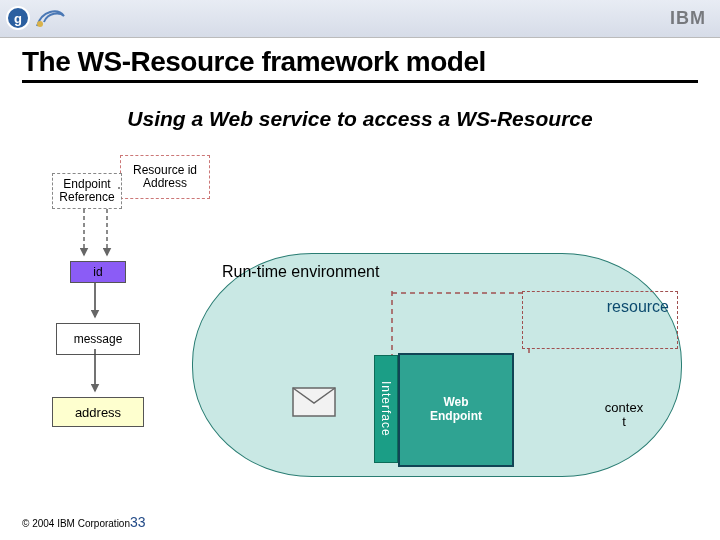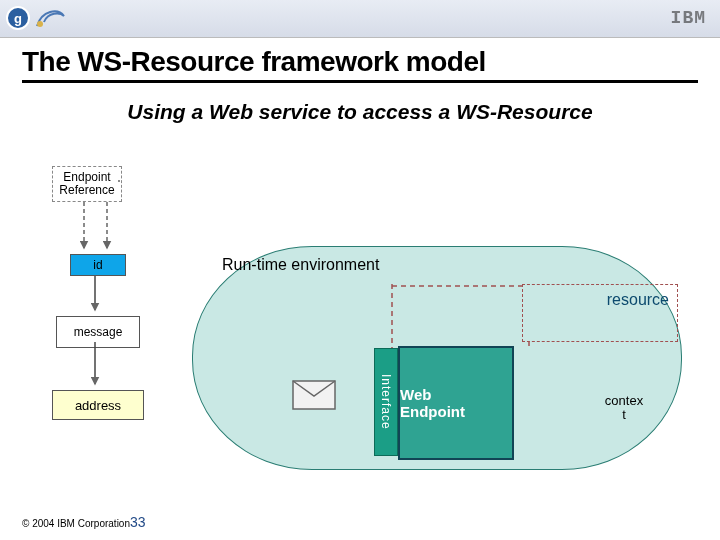--- a/index.html
+++ b/index.html
@@ -1,37 +1,37 @@
 <!DOCTYPE html>
 <html><head>
 <meta charset="utf-8">
 <style>
   * { box-sizing: border-box; margin: 0; padding: 0; }
   body { width: 720px; height: 540px; font-family: Arial, Helvetica, sans-serif; background: #fff; color: #000; overflow: hidden; position: relative; }
   .topbar { height: 38px; background: linear-gradient(#e8ecf4, #d6dce8); border-bottom: 1px solid #bbb; position: relative; }
   .logo-left { position: absolute; top: 4px; left: 6px; display: flex; align-items: center; gap: 4px; }
   .logo-left .g { width: 24px; height: 24px; background: #2b5fa0; border: 2px solid #fff; border-radius: 50%; color: #fff; font-weight: bold; font-size: 13px; display: flex; align-items: center; justify-content: center; }
   .logo-left .swirl svg { display: block; }
-  .logo-right { position: absolute; top: 8px; right: 14px; font-family: Liberation Mono, monospace; font-weight: bold; font-size: 18px; letter-spacing: 1px; color: #222; opacity: 0.55; }
+  .logo-right { position: absolute; top: 8px; right: 14px; font-family: Liberation Sans, sans-serif; font-weight: bold; font-size: 18px; letter-spacing: 1px; color: #222; opacity: 0.55; }
   .content { padding: 8px 22px 0 22px; }
-  h1 { font-size: 28px; font-weight: 900; border-bottom: 3px solid #000; padding-bottom: 2px; margin-bottom: 17px; letter-spacing: -0.5px; }
+  h1 { font-size: 28px; font-weight: 900; border-bottom: 3px solid #000; padding-bottom: 2px; margin-bottom: 24px; letter-spacing: -0.5px; }
   h2 { font-size: 21px; font-weight: 700; font-style: italic; margin-bottom: 22px; text-align: center; }
   .stage { position: relative; width: 670px; height: 370px; }
   .box { position: absolute; border: 1px solid #555; text-align: center; font-size: 12px; display: flex; align-items: center; justify-content: center; }
   .epref-box { left: 30px; top: 20px; width: 70px; height: 36px; background: #fff; border: 1px dashed #888; }
   .dashbox { left: 98px; top: 2px; width: 90px; height: 44px; border: 1px dashed #c77; background: transparent; flex-direction: column; line-height: 1.1; }
-  .id-box { left: 48px; top: 108px; width: 56px; height: 22px; background: #0ea5e9; }
+  .id-box { left: 48px; top: 108px; width: 56px; height: 22px; background: #8b5cf6; }
   .msg-box { left: 34px; top: 170px; width: 84px; height: 32px; background: #fff; }
   .addr-box { left: 30px; top: 244px; width: 92px; height: 30px; background: #feffcf; font-size: 13px; }
   .runtime { position: absolute; left: 170px; top: 100px; width: 490px; height: 224px; background: #c9e8e4; border: 1px solid #2a7d73; border-radius: 120px/110px; }
   .runtime-label { position: absolute; left: 200px; top: 110px; font-size: 16px; }
   .envelope { position: absolute; left: 270px; top: 234px; }
   .iface { position: absolute; left: 352px; top: 202px; width: 24px; height: 108px; background: #1b9e86; border: 1px solid #0c6b58; color: #fff; font-size: 12px; display: flex; align-items: center; justify-content: center; }
   .iface span { writing-mode: vertical-rl; transform: rotate(0deg); letter-spacing: 1px; }
-  .wsbox { position: absolute; left: 376px; top: 200px; width: 116px; height: 114px; background: #2fa392; border: 2px solid #145; color: #fff; font-size: 15px; font-weight: bold; display: flex; flex-direction: column; align-items: flex-start; justify-content: center; line-height: 1.15; }
+  .wsbox { position: absolute; left: 376px; top: 200px; width: 116px; height: 114px; background: #2fa392; border: 2px solid #145; color: #fff; font-size: 12px; font-weight: bold; display: flex; flex-direction: column; align-items: center; justify-content: center; line-height: 1.15; }
   .resource-frame { position: absolute; left: 500px; top: 138px; width: 156px; height: 58px; border: 1.5px dashed #a05050; }
   .resource-label { position: absolute; right: 8px; top: 6px; font-size: 16px; color: #0c4a6e; }
   .context { position: absolute; left: 572px; top: 248px; font-size: 13px; text-align: center; line-height: 1.05; width: 60px; }
   .footer { position: absolute; bottom: 10px; left: 0; width: 720px; padding: 0 22px; font-size: 10px; display: flex; justify-content: flex-start; align-items: flex-end; }
   .footer .copy { line-height: 1.25; }
   .footer .pagenum { font-size: 14px; color: #224a87; }
   svg.arrow { position: absolute; overflow: visible; }
 </style>
 </head>
 <body>
@@ -48,20 +48,24 @@
   </div>
   <div class="logo-right">IBM</div>
 </div>
 
 <div class="content">
   <h1>The WS-Resource framework model</h1>
   <h2>Using a Web service to access a WS-Resource</h2>
 
   <div class="stage">
 
+    <div class="box dashbox">
+      <div>Resource id</div>
+      <div>Address</div>
+    </div>
 
     <div class="box epref-box" style="line-height:1.1;">Endpoint Reference</div>
 
     <svg class="arrow" style="left:55px; top:56px;" width="14" height="52">
       <defs>
           <marker id="ah1" markerWidth="6" markerHeight="6" refX="5" refY="3" orient="auto">
             <path d="M0,0 L6,3 L0,6 Z" fill="#666"></path>
           </marker>
         </defs>
       <line x1="7" y1="0" x2="7" y2="46" stroke="#666" stroke-width="1.5" stroke-dasharray="4 3" marker-end="url(#ah1)"></line>

